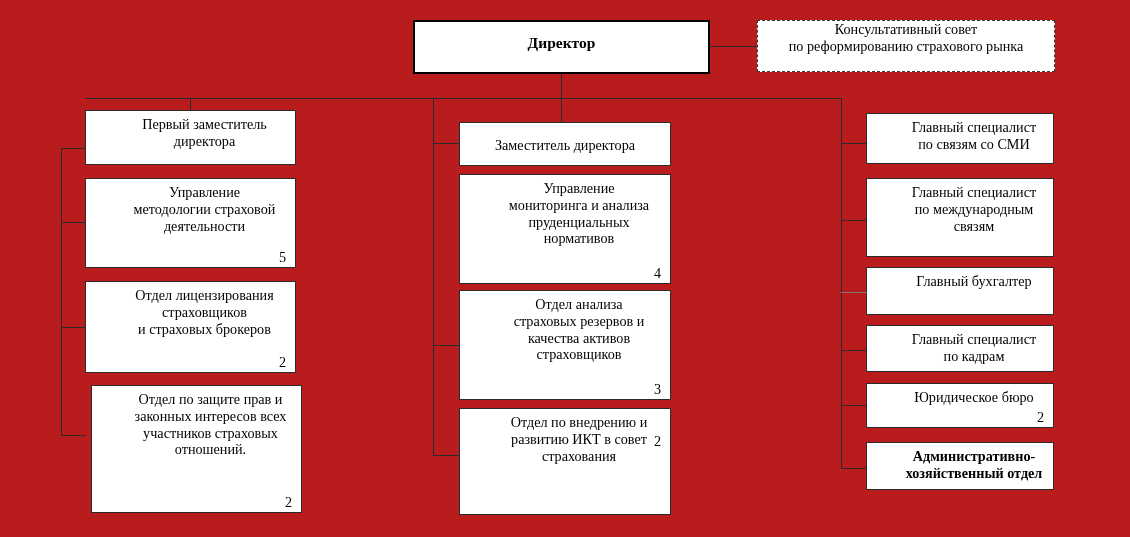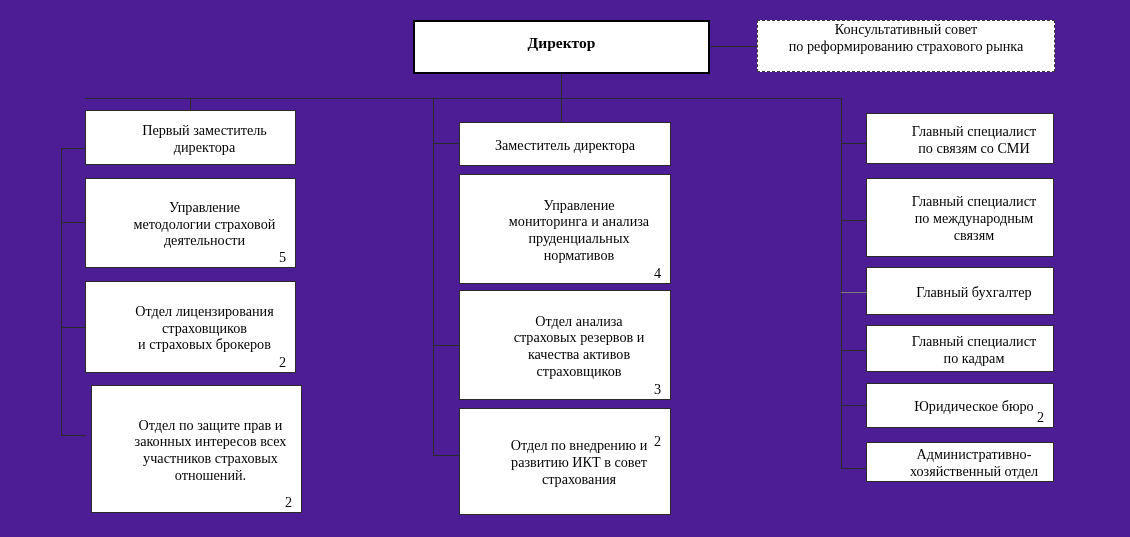--- a/index.html
+++ b/index.html
@@ -5,21 +5,21 @@
 <style>
   html, body {
     margin: 0;
     padding: 0;
     background: #ffffff;
   }
   #chart-root {
     position: relative;
     width: 1130px;
     height: 537px;
-    background: #4c1d95;
+    background: #b91c1c;
     font-family: "Liberation Serif", "DejaVu Serif", serif;
     overflow: hidden;
   }
   .node {
     position: absolute;
     box-sizing: border-box;
     border: 1.4px solid #2b2b2b;
     background: #ffffff;
     display: flex;
     flex-direction: column;
@@ -41,21 +41,21 @@
     font-size: 15.5px;
     justify-content: flex-start;
     padding-top: 12px;
   }
   .node.advisory {
     border: 1.6px dashed #3a3a3a;
     justify-content: flex-start;
     padding-top: 0;
   }
   .node.mid-label {
-    justify-content: center;
+    justify-content: flex-start;
     padding-left: 34px;
   }
   .count {
     position: absolute;
     right: 9px;
     bottom: 3px;
     font-size: 14.2px;
     line-height: 1;
     color: #000000;
   }
@@ -172,21 +172,21 @@
   <div class="node mid-label" style="left:866px; top:325px; width:188px; height:47px;">
     <span class="label">Главный специалист
 по кадрам</span>
   </div>
 
   <div class="node mid-label" style="left:866px; top:383px; width:188px; height:45px;">
     <span class="label">Юридическое бюро</span>
     <span class="count">2</span>
   </div>
 
-  <div class="node mid-label" style="left:866px; top:442px; width:188px; height:40px;">
+  <div class="node mid-label" style="left:866px; top:442px; width:188px; height:48px;font-weight:bold;">
     <span class="label">Административно-
 хозяйственный отдел</span>
   </div>
 
   <div class="line v" style="left:841px; top:98px; height:370px;"></div>
   <div class="line h" style="left:841px; top:143px; width:26px;"></div>
   <div class="line h" style="left:841px; top:220px; width:26px;"></div>
   <div class="line h" style="left:841px; top:292px; width:26px; background:#7a7a7a;"></div>
   <div class="line h" style="left:841px; top:350px; width:26px;"></div>
   <div class="line h" style="left:841px; top:405px; width:26px;"></div>

